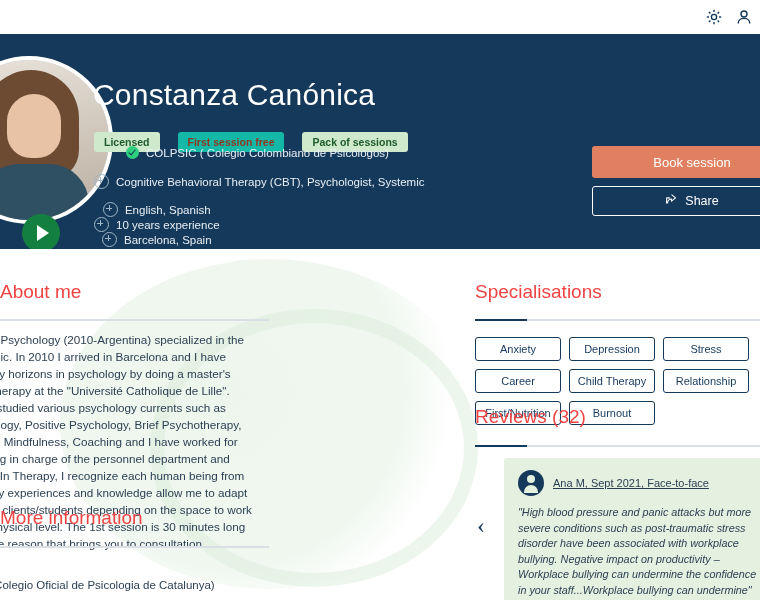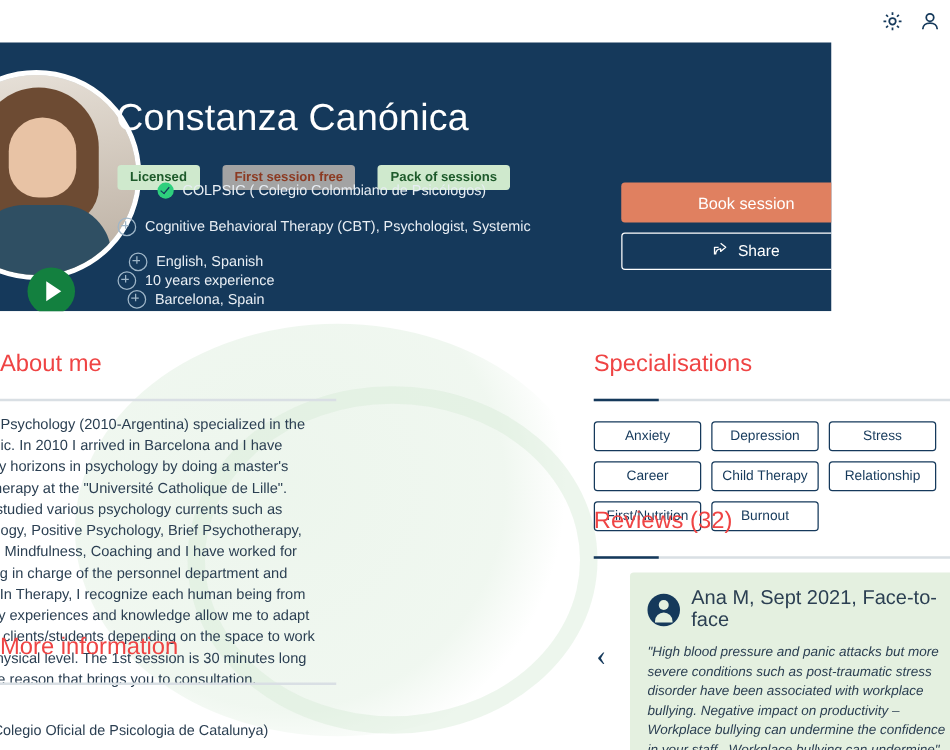--- a/index.html
+++ b/index.html
@@ -33,21 +33,21 @@
     display: flex;
     align-items: center;
     gap: 14px;
   }
   .icon-gear svg, .icon-user svg { display: block; }
 
   
   .hero {
     position: absolute;
     top: 34px; left: 0;
-    width: 665px;
+    width: 760px;
     height: 215px;
     background: #15395b;
     overflow: hidden;
   }
   .avatar-wrap {
     position: absolute;
     left: -55px;
     top: 22px;
     width: 160px;
     height: 160px;
@@ -125,21 +125,21 @@
     gap: 18px;
     font-weight: bold;
   }
   .tag {
     font-size: 10.5px;
     padding: 4px 10px;
     border-radius: 3px;
     white-space: nowrap;
   }
   .tag.licensed { background: #cfe9cd; color: #1d5a2a; }
-  .tag.first { background: #a3a3a3; color: #8c3a22; }
+  .tag.first { background: #14b8a6; color: #8c3a22; }
   .tag.pack { background: #cfe9cd; color: #1d5a2a; }
 
   .hero-line {
     position: absolute;
     left: 94px;
     color: #e8eef4;
     font-size: 11.5px;
     display: flex;
     align-items: center;
   }
@@ -349,21 +349,21 @@
     background: #e4f0e0;
   }
   .rev-avatar:after {
     content: "";
     position: absolute;
     left: 6px; top: 15px;
     width: 14px; height: 8px;
     border-radius: 7px 7px 0 0;
     background: #e4f0e0;
   }
-  .rev-meta { font-size: 16px; color: #2b3f52; }
+  .rev-meta { font-size: 11px; color: #2b3f52; text-decoration: underline; }
   .rev-body {
     font-size: 10.8px;
     line-height: 15.5px;
     font-style: italic;
     color: #2b3f52;
   }
   .rev-arrow {
     position: absolute;
     left: 2px;
     top: 264px;

